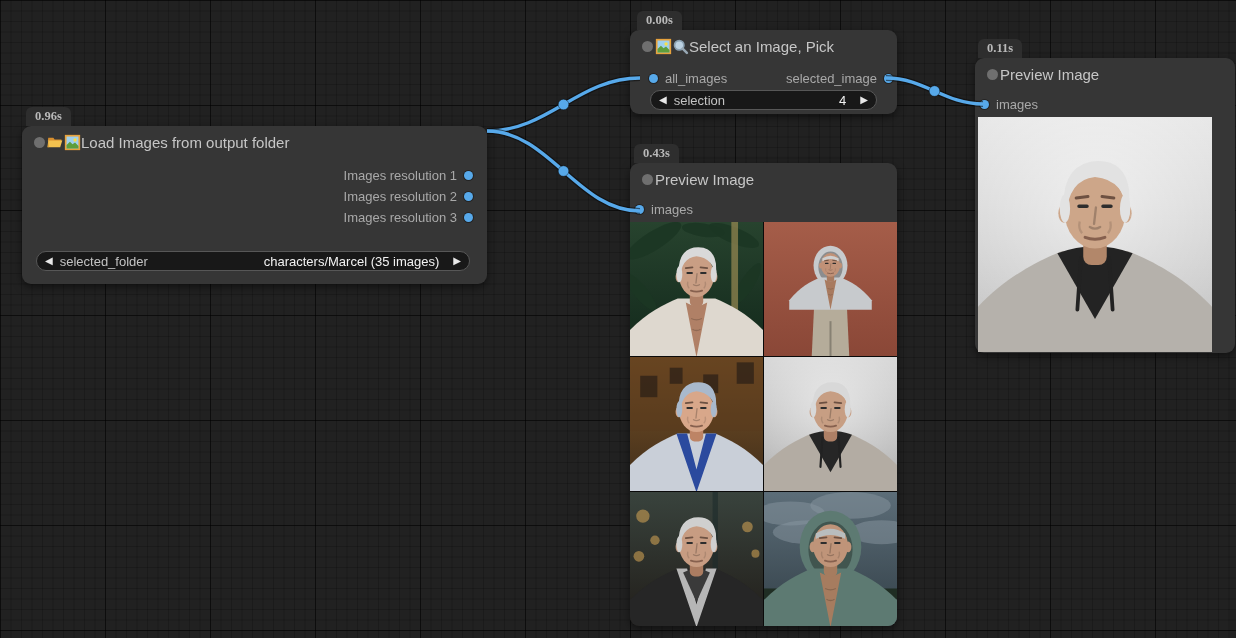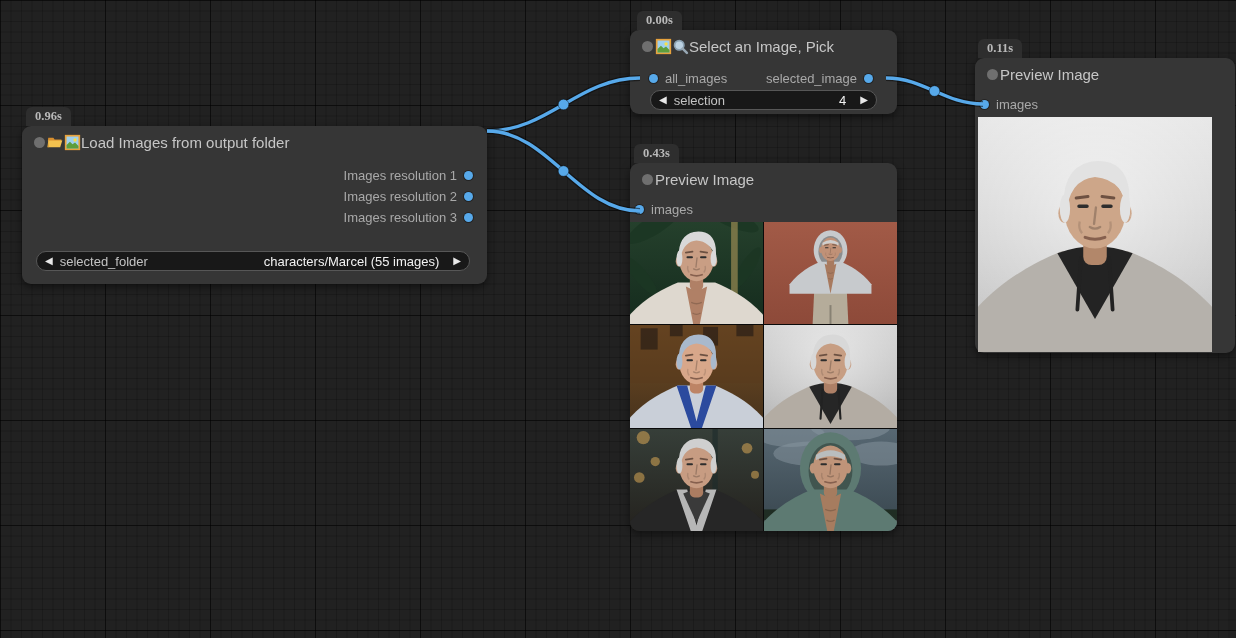--- a/index.html
+++ b/index.html
@@ -24,21 +24,21 @@
     font-family:"Liberation Serif", serif;font-size:12.5px;
     padding:0 9px;border-radius:6px 6px 0 0;z-index:1;font-weight:bold;
   }
   .titlebar{display:flex;align-items:center;height:32px;padding:0 10px;}
   .status-dot{width:11px;height:11px;border-radius:50%;background:#6f6f6f;flex:0 0 auto;margin:0 2px;}
   .title{font-size:15px;color:#c6c6c6;white-space:nowrap;}
   .ticon{width:17px;height:17px;flex:0 0 auto;display:inline-flex;}
   .ticon svg{width:100%;height:100%;}
   .slots{padding-top:7px;}
   .slot{position:relative;height:21px;display:flex;align-items:center;font-size:13px;color:#a9a9a9;}
-  .slot.row2{height:20px;justify-content:space-between;padding:0 24px 0 19px;text-align:center;}
+  .slot.row2{height:20px;justify-content:space-between;padding:0 4px 0 19px;text-align:center;}
   .slot .lab{white-space:nowrap;}
   .slot-dot{width:9px;height:9px;border-radius:50%;background:var(--c-link,#57a9ea);
     box-shadow:0 0 0 1px rgba(0,0,0,.35);flex:0 0 auto;}
   .slot.out{justify-content:flex-end;padding-right:14px;gap:7px;}
   .slot.in{justify-content:flex-start;padding-left:5px;gap:7px;}
   .widget{
     position:absolute;height:20px;background:#181818;border:1px solid #575757;border-radius:11px;
     display:flex;align-items:center;font-size:13px;color:#c3c3c3;padding:0 8px;box-sizing:border-box;
   }
   .widget .arrow{color:#e8e8e8;font-size:10px;line-height:20px;flex:0 0 auto;}
@@ -95,21 +95,21 @@
       </div>
       <div class="slot out">
         <span class="lab">Images resolution 3</span>
         <span class="slot-dot"></span>
       </div>
     </div>
     <div class="widget" style="left:14px;right:17px;top:125px;">
       <span class="arrow">◀</span>
       <span class="wname">selected_folder</span>
       <span class="spacer"></span>
-      <span class="wvalue">characters/Marcel (55 images)</span>
+      <span class="wvalue">characters/Marcel (35 images)</span>
       <span class="arrow">▶</span>
     </div>
   </div>
 
   <div class="node" style="left:630px;top:30px;width:267px;height:84px;">
     <div class="badge" style="left:7px;">0.00s</div>
     <div class="titlebar">
       <span class="status-dot"></span>
       <span class="ticon">
         <svg viewBox="0 0 20 20">
@@ -141,21 +141,21 @@
     </div>
     <div class="widget" style="left:20px;right:20px;top:60px;">
       <span class="arrow">◀</span>
       <span class="wname">selection</span>
       <span class="spacer"></span>
       <span class="wvalue">4</span>
       <span class="arrow">▶</span>
     </div>
   </div>
 
-  <div class="node" style="left:630px;top:163px;width:267px;height:368px;">
+  <div class="node" style="left:630px;top:163px;width:267px;height:463px;">
     <div class="badge">0.43s</div>
     <div class="titlebar">
       <span class="status-dot"></span>
       <span class="title">Preview Image</span>
     </div>
     <div class="slots" style="padding-top:4px;">
       <div class="slot in">
         <span class="slot-dot"></span>
         <span class="lab">images</span>
       </div>

